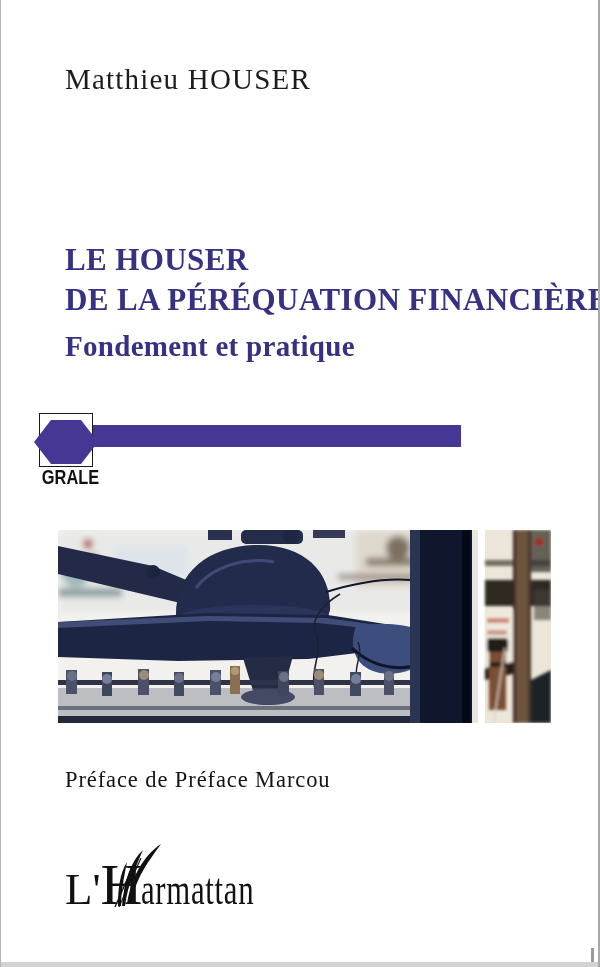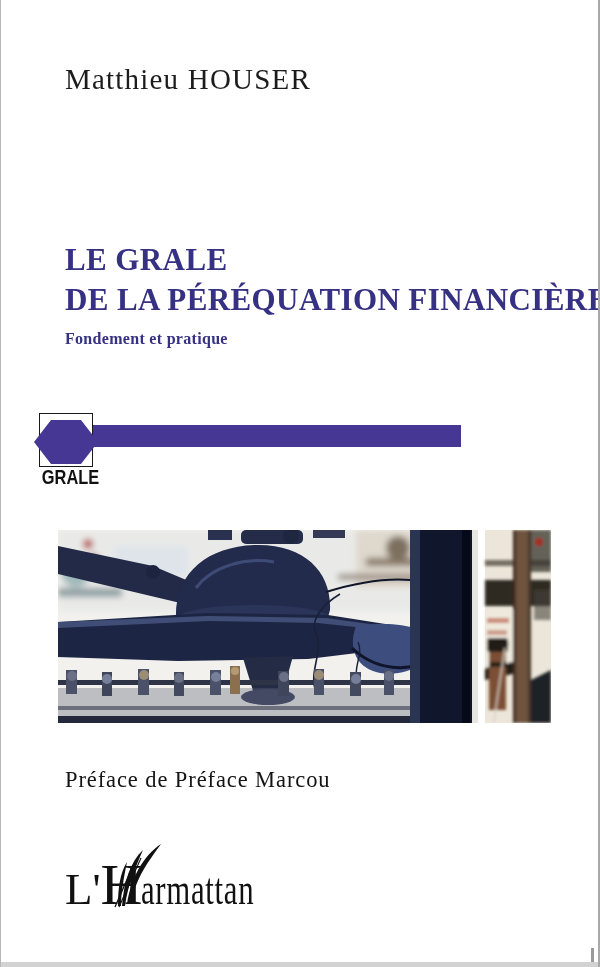--- a/index.html
+++ b/index.html
@@ -12,21 +12,21 @@
   .author{
     position:absolute;left:64px;top:62px;
     font-size:29px;letter-spacing:1.2px;color:#1c1c1c;line-height:34px;
   }
   .title-block{position:absolute;left:64px;top:240px;width:520px;}
   .title-line{
     font-size:31px;font-weight:bold;color:#363182;line-height:40px;
     letter-spacing:.4px;white-space:nowrap;
   }
   .subtitle{
-    margin-top:10px;font-size:16px;font-weight:bold;color:#363182;
+    margin-top:10px;font-size:29px;font-weight:bold;color:#363182;
     letter-spacing:.3px;
   }
   
   .grale-bar{position:absolute;left:91px;top:425px;width:369px;height:22px;background:#473795;}
   .grale-square{position:absolute;left:38px;top:413px;width:54px;height:54px;border:1px solid #1a1a1a;background:#ffffff;box-sizing:border-box;}
   .grale-hex{position:absolute;left:33px;top:420px;width:64px;height:44px;}
   .grale-label{
     position:absolute;left:34px;top:466px;width:62px;text-align:center;
     font-family:"Liberation Sans",sans-serif;font-weight:bold;font-size:21px;
     color:#111;transform:scaleX(.78);transform-origin:center top;line-height:22px;
@@ -49,21 +49,21 @@
   .bottom-nub{position:absolute;right:4px;bottom:5px;width:3px;height:14px;background:#9a9a9a;}
 </style>
 </head>
 <body>
 
 <div id="cover">
 
   <div class="author">Matthieu HOUSER</div>
 
   <div class="title-block">
-    <div class="title-line">LE GRALE</div>
+    <div class="title-line">LE HOUSER</div>
     <div class="title-line">DE LA PÉRÉQUATION FINANCIÈRE</div>
     <div class="subtitle">Fondement et pratique</div>
   </div>
 
   <div class="grale-bar"></div>
   <div class="grale-square"></div>
   <svg class="grale-hex" viewBox="0 0 64 44" preserveAspectRatio="none">
     <polygon points="0,22 17,0 47,0 64,22 47,44 17,44" fill="#473795"></polygon>
   </svg>
   <div class="grale-label">GRALE</div>

